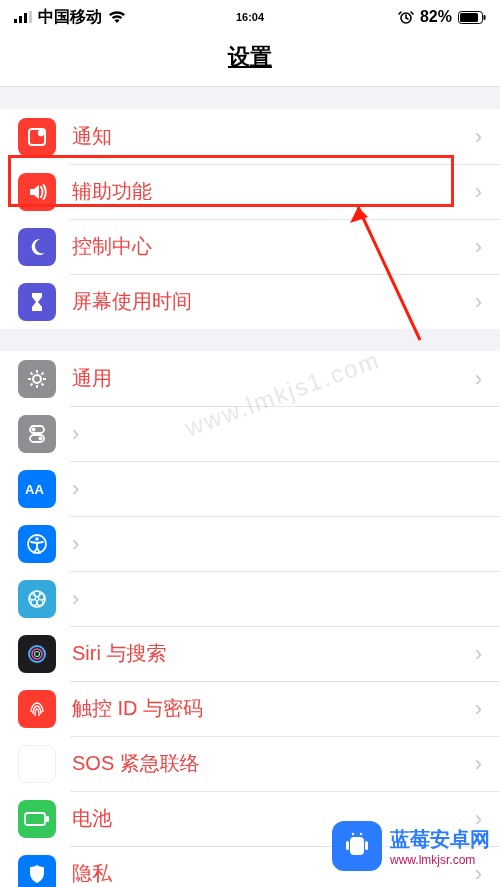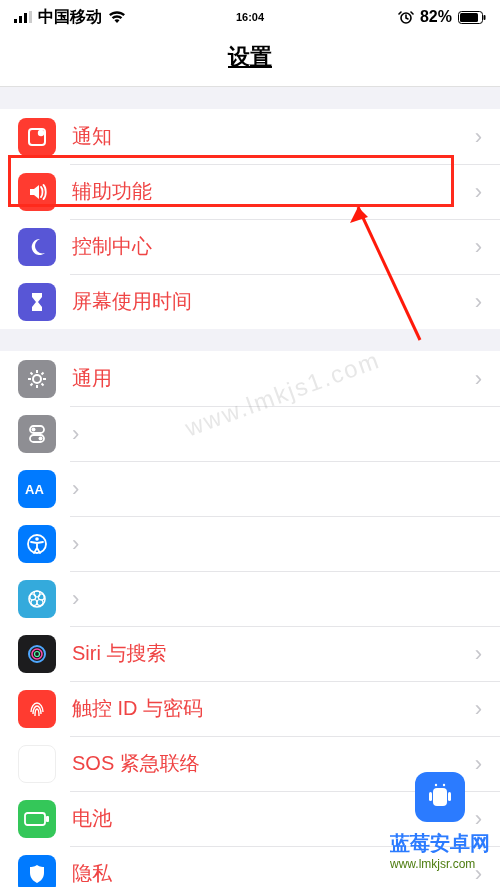--- a/index.html
+++ b/index.html
@@ -82,31 +82,30 @@
     letter-spacing: 2px;
     pointer-events: none;
   }
   .brand-badge {
     position: absolute;
     right: 10px;
     bottom: 16px;
     display: flex;
     align-items: center;
     gap: 8px;
-    flex-direction: column;
   }
   .brand-logo {
     width: 50px; height: 50px;
     background: #2b7bff;
     border-radius: 12px;
     display: flex; align-items: center; justify-content: center;
     color: #fff;
   }
   .brand-text { font-size: 20px; font-weight: 700; color: #2b7bff; }
-  .brand-sub { font-size: 12px; color: #4d7c0f; }
+  .brand-sub { font-size: 12px; color: #be185d; }
   
   .ic-red    { background:#ff3b30; }
   .ic-purple { background:#5856d6; }
   .ic-gray   { background:#8e8e93; }
   .ic-blue   { background:#007aff; }
   .ic-teal   { background:#34aadc; }
   .ic-green  { background:#34c759; }
   .ic-black  { background:#1c1c1e; }
   .ic-sos    { background:#fff; color:#ff3b30; font-weight:700; font-size:13px; letter-spacing:0.5px; border:1px solid #eee;}
   svg { display:block; }

